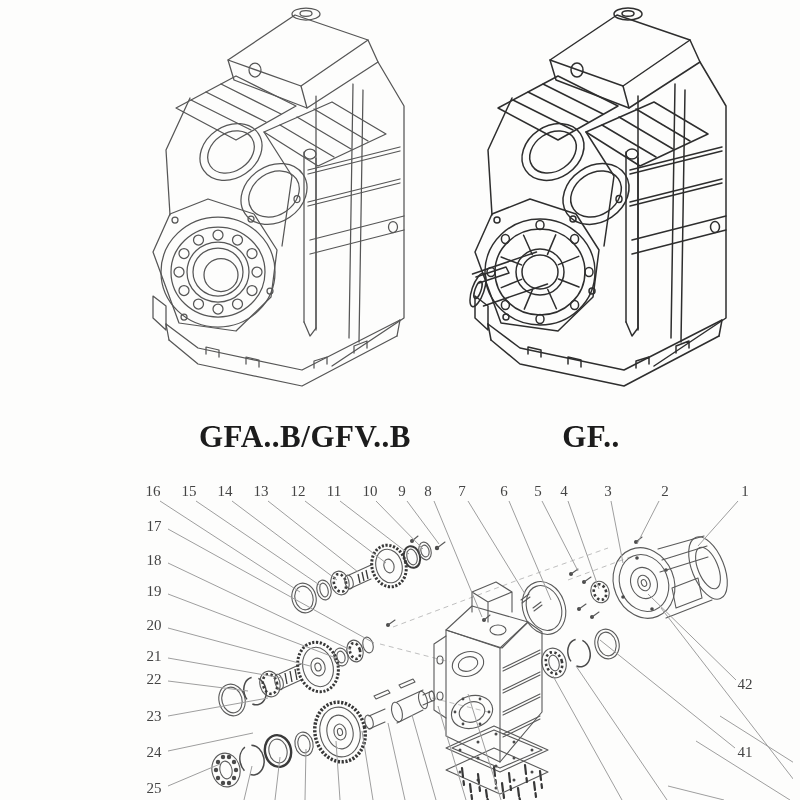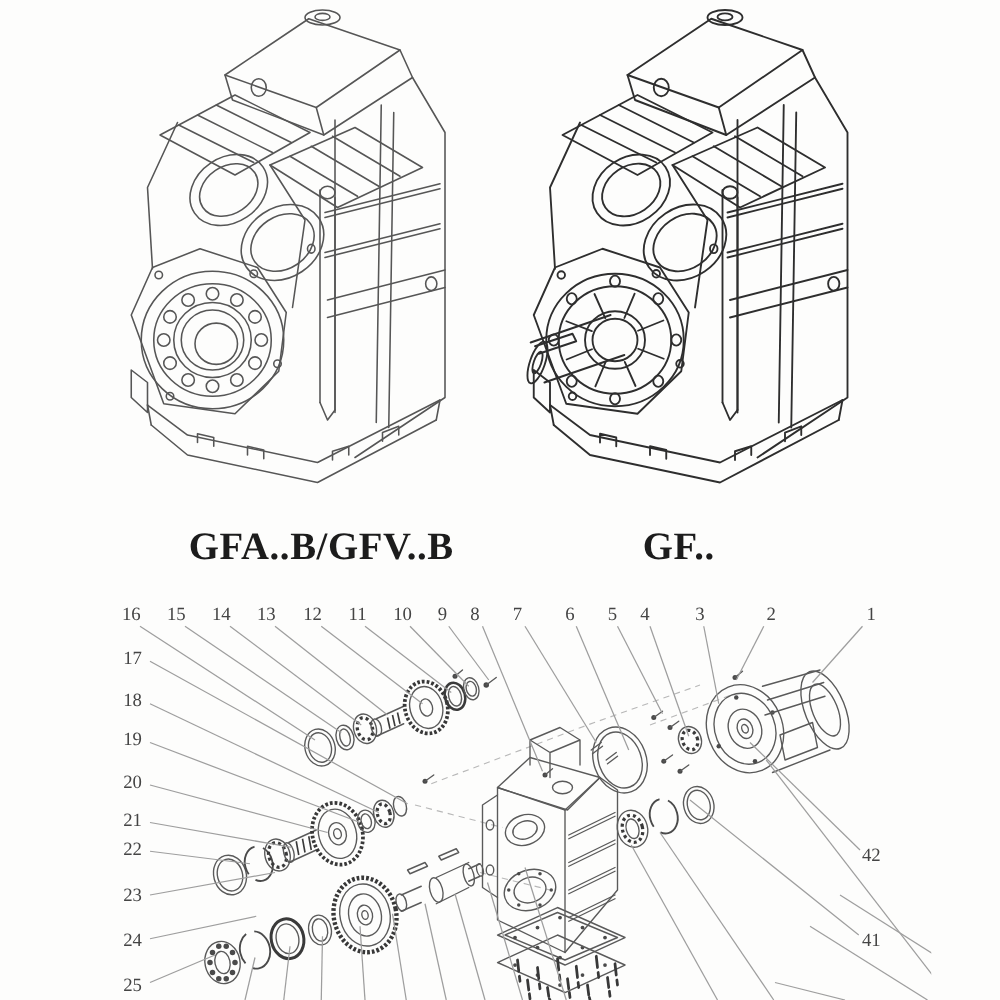--- a/index.html
+++ b/index.html
@@ -1,20 +1,20 @@
 <!DOCTYPE html>
 <html style="--line-dark: #2e2e2e; --line-mid: #565656; --leader: #9e9e9e; --text: #444444; --label: #1c1c1c; --background: #fdfdfc;"><head>
 <meta charset="utf-8">
 <style>
   :root{
     --line-dark:#2e2e2e; --line-mid:#565656; --leader:#9e9e9e;
     --text:#444444; --label:#1c1c1c; --background:#fdfdfc;
   }
   html,body{margin:0;padding:0;background:var(--background);}
-  .page{position:relative;width:745px;height:800px;overflow:hidden;background:var(--background);}
+  .page{position:relative;width:745px;height:800px;overflow:hidden;background:var(--background);margin-left:48px;}
   svg{display:block;}
   svg *{vector-effect:none;}
   .gb{fill:none;stroke-linejoin:round;stroke-linecap:round;}
   #gearbox-left-g{stroke:var(--line-mid);stroke-width:1.25;}
   #gearbox-right-g{stroke:var(--line-dark);stroke-width:1.5;}
   .xp{fill:none;stroke:#5a5a5a;stroke-width:1.1;stroke-linecap:round;stroke-linejoin:round;}
   .xpd{fill:none;stroke:#3a3a3a;stroke-width:2.4;}
   .teeth{fill:none;stroke:#383838;stroke-width:3;stroke-dasharray:2.2 1.6;}
   .ball{fill:none;stroke:#3a3a3a;stroke-width:2.6;stroke-dasharray:2.4 2.4;}
   .clip{fill:none;stroke:#4a4a4a;stroke-width:1.5;stroke-dasharray:26 7;}

